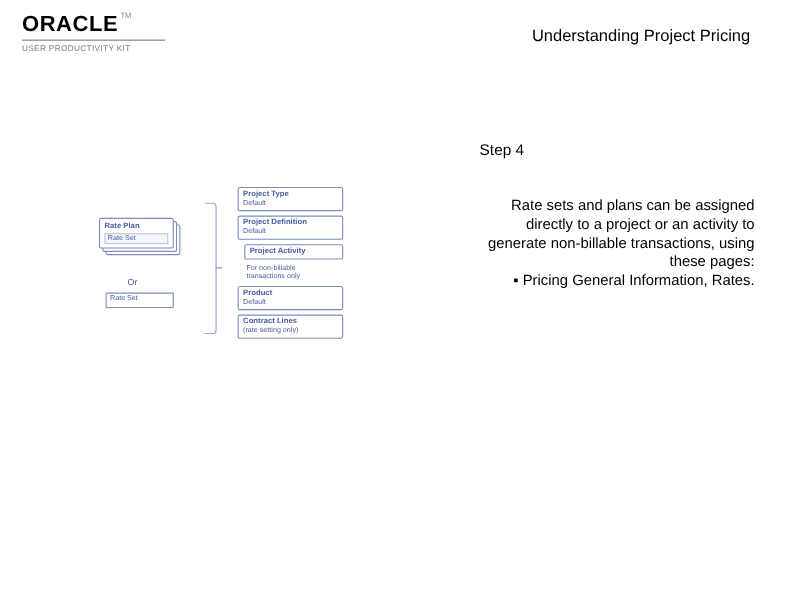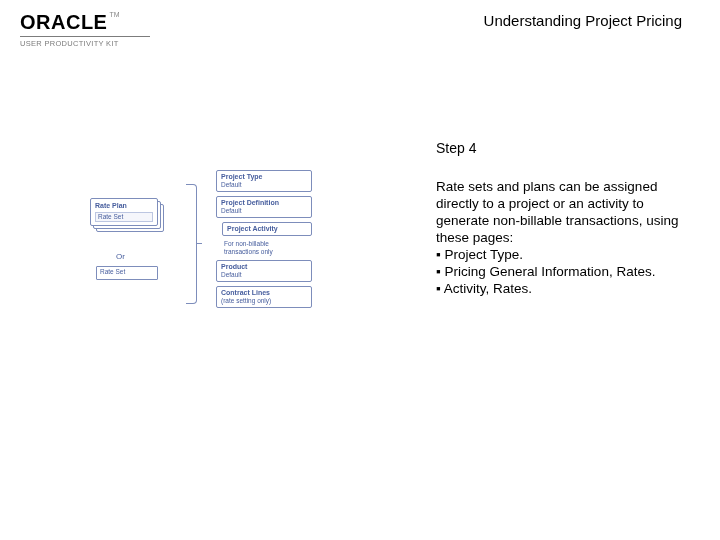--- a/index.html
+++ b/index.html
@@ -45,43 +45,44 @@
     margin-top: 2px;
   }
   .logo-rule {
     border: none;
     border-top: 1px solid #7c7c7c;
     margin: 3px 0 2px 0;
   }
 
   .page-title {
     position: absolute;
-    top: 12px;
+    top: 24px;
     right: 38px;
     font-size: 15px;
     color: #000;
   }
 
   
   .step-label {
     position: absolute;
     left: 436px;
-    top: 140px;
+    top: 128px;
     font-size: 14px;
   }
   .body-text {
     position: absolute;
     left: 436px;
     top: 178px;
     width: 250px;
     font-size: 13.5px;
     line-height: 17px;
   }
   .body-text p {
     margin: 0;
+    text-align: right;
   }
 
   
   .diagram {
     position: absolute;
     left: 90px;
     top: 170px;
     width: 240px;
     height: 150px;
     font-size: 7px;
@@ -203,23 +204,21 @@
   <hr class="logo-rule">
   <div class="logo-subtitle">USER PRODUCTIVITY KIT</div>
 </div>
 
 <div class="page-title">Understanding Project Pricing</div>
 
 <div class="step-label">Step 4</div>
 
 <div class="body-text">
   <p>Rate sets and plans can be assigned directly to a project or an activity to generate non-billable transactions, using these pages:</p>
-  <p><span>▪</span> <span>Project Type.</span></p>
   <p><span>▪</span> <span>Pricing General Information, Rates.</span></p>
-  <p><span>▪</span> <span>Activity, Rates.</span></p>
 </div>
 
 <div class="diagram">
 
   <div class="pile">
     <div class="card c3"></div>
     <div class="card c2"></div>
     <div class="card c1">
       <div class="pile-title">Rate Plan</div>
       <div class="pile-row">Rate Set</div>

